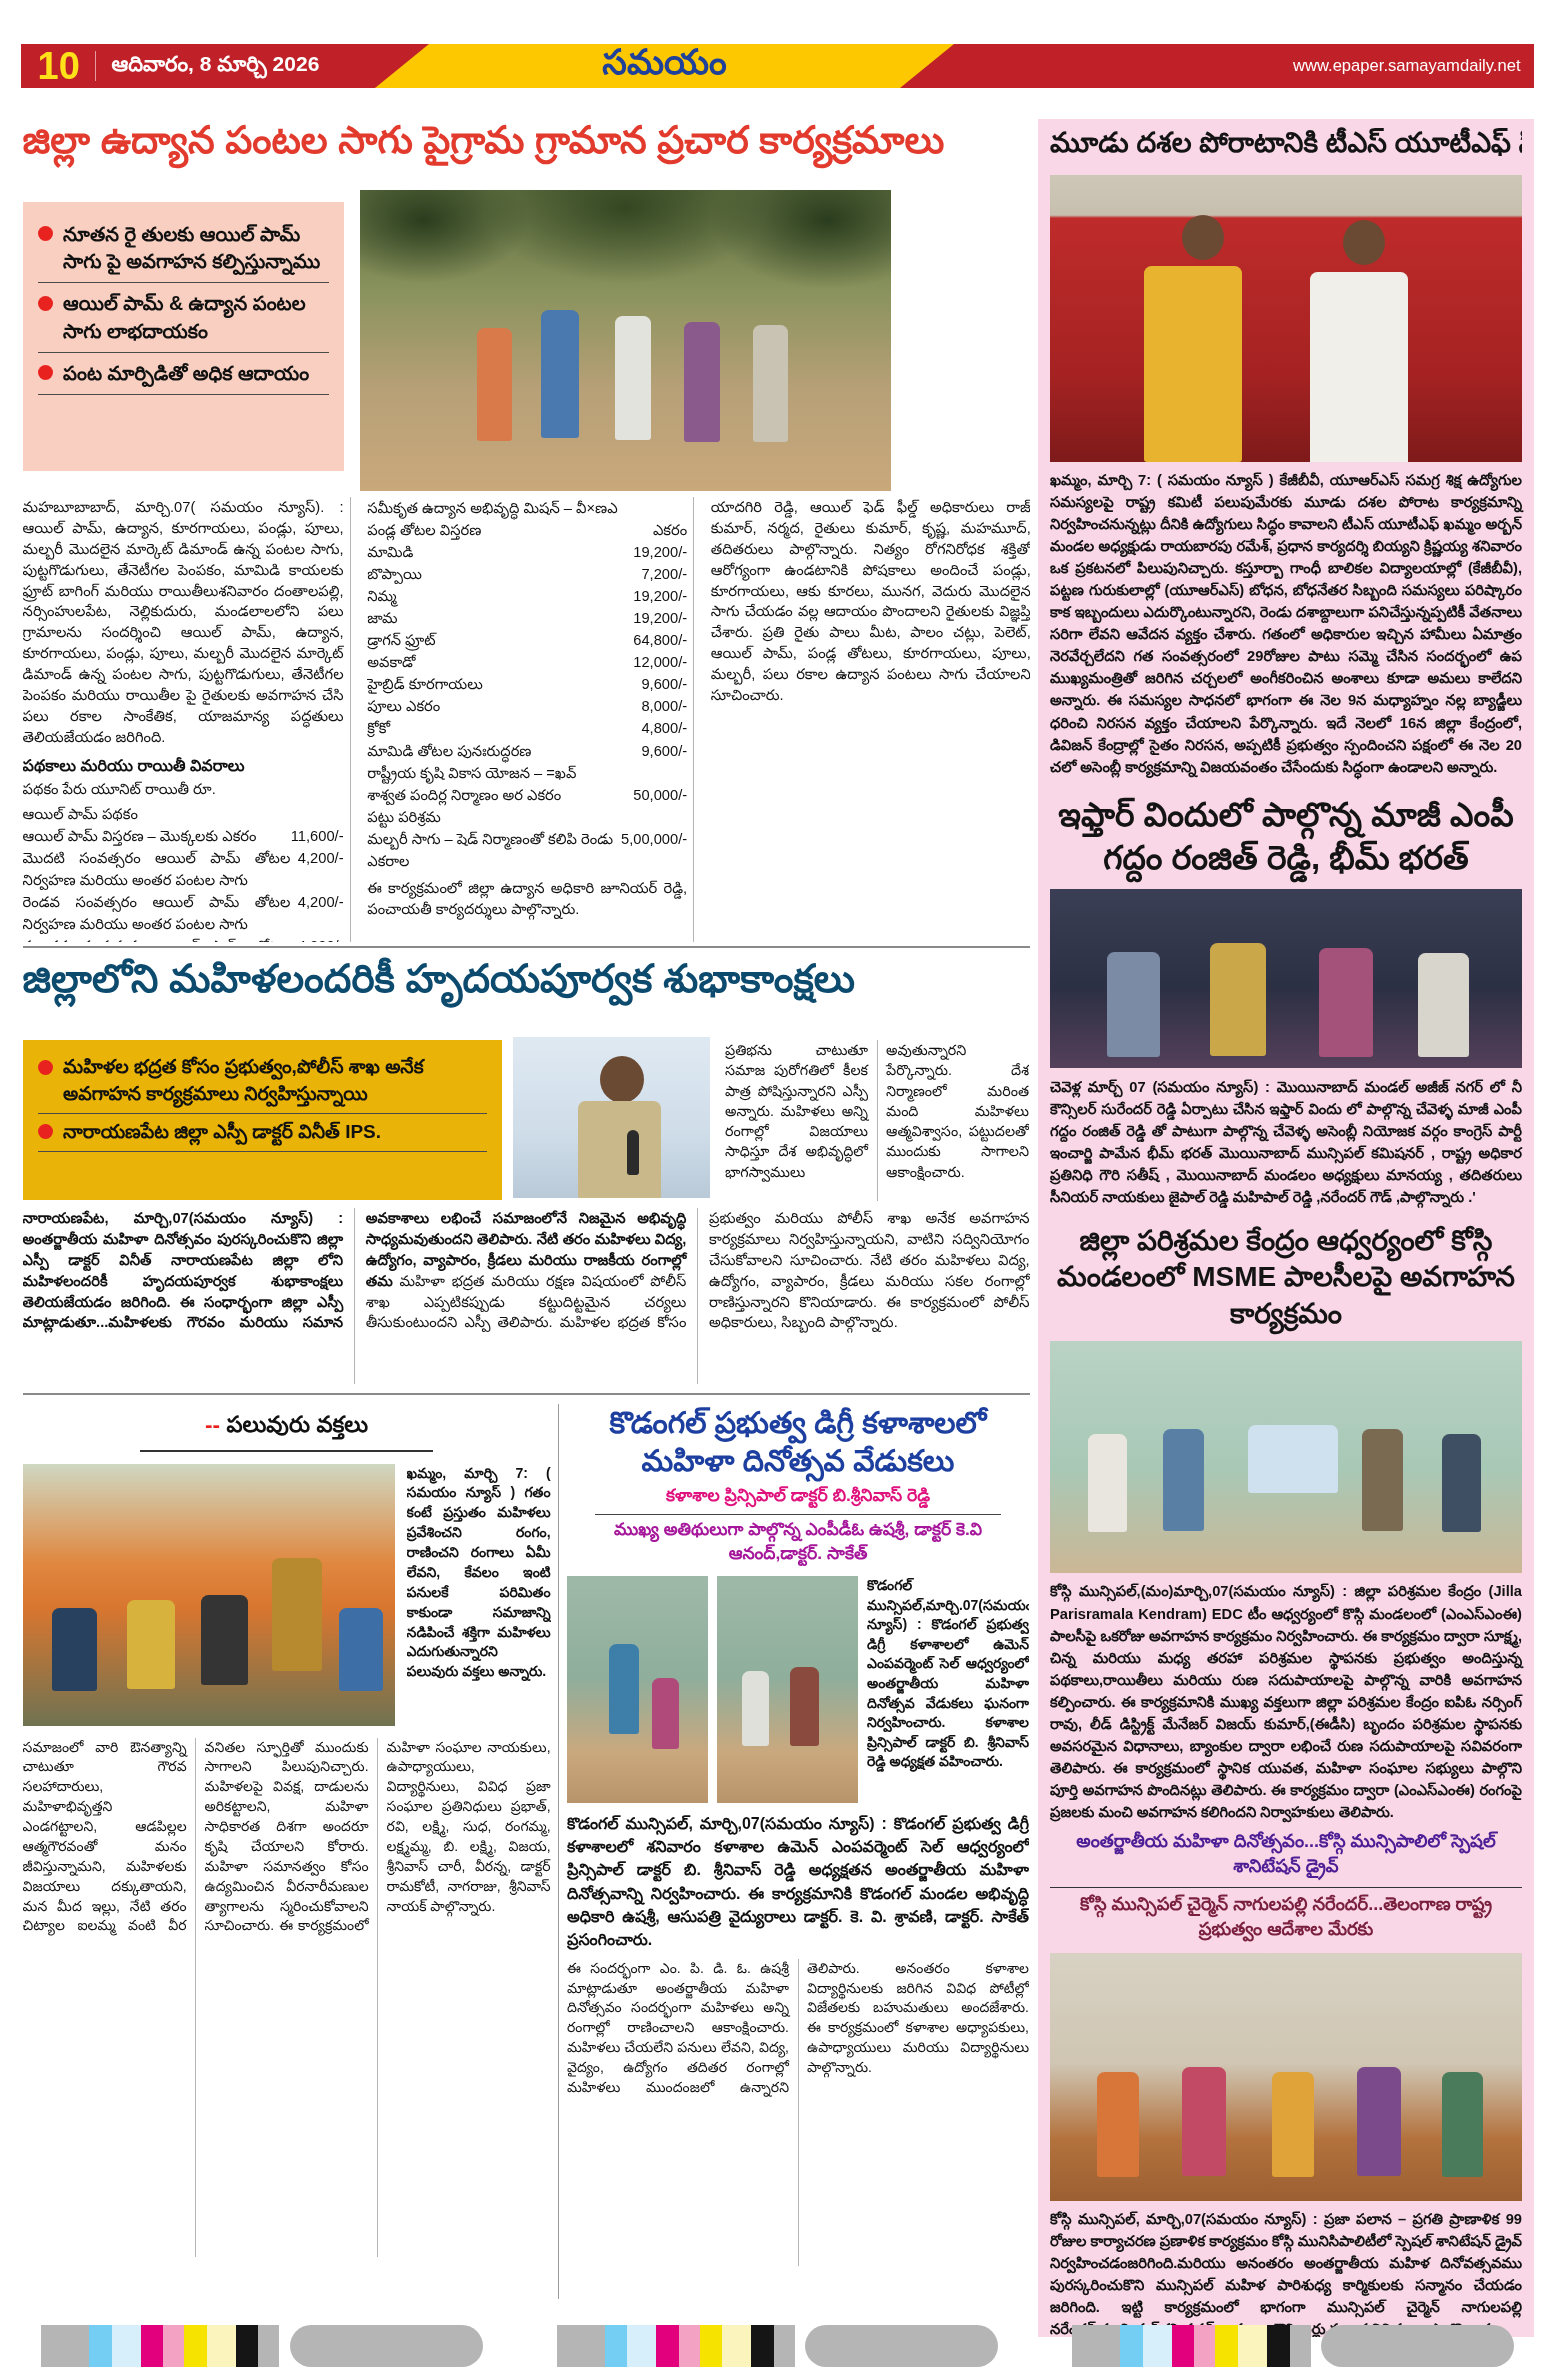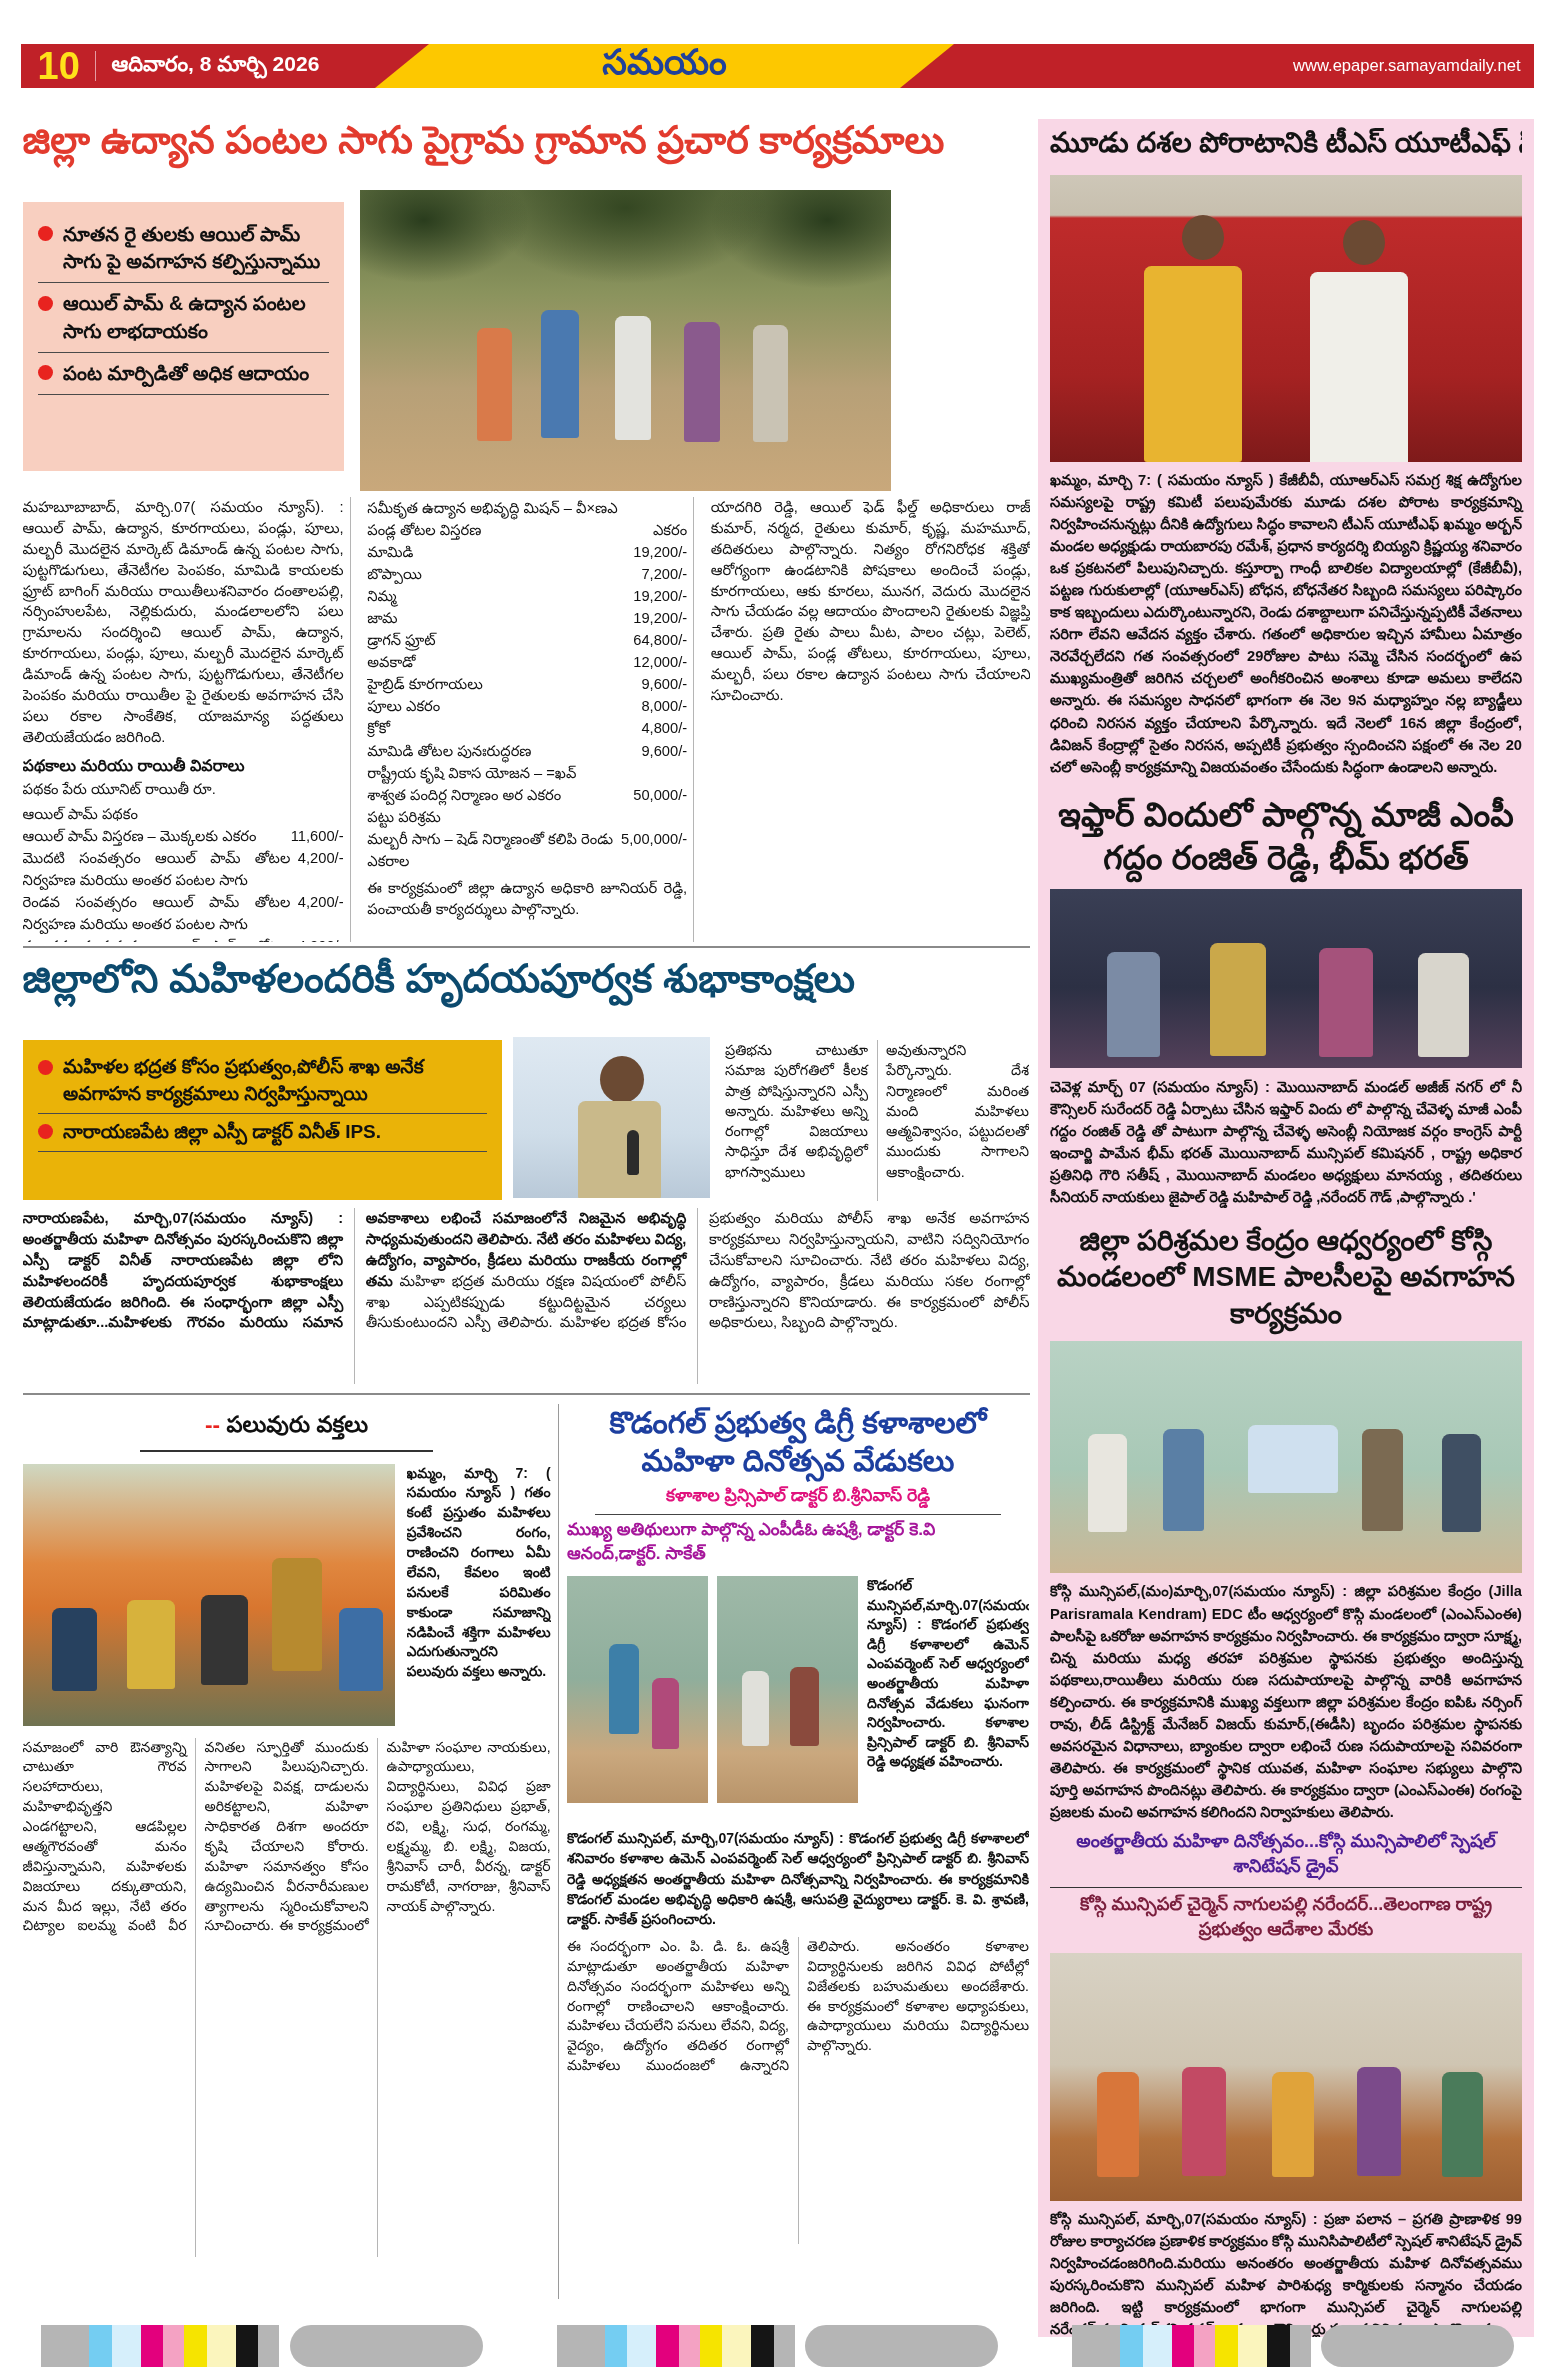--- a/index.html
+++ b/index.html
@@ -65,24 +65,24 @@
   .mah-by .dash{color:#e8231f;}
   .mah-byrule{width:293px;height:1.5px;background:#333;margin:7.5px auto 0;}
   .mah-row{display:flex;gap:12px;margin-top:12px;}
   .mah-side{flex:1;font-size:14px;line-height:1.42;overflow:hidden;}
   .mah-body{margin-top:12px;height:519px;column-count:3;column-gap:18px;column-rule:0.8px solid #b5b5b5;
             font-size:14px;line-height:1.42;overflow:hidden;}
   
   .kod{position:absolute;left:567px;top:1404px;width:462px;height:897px;overflow:hidden;}
   .kod-head{font-size:30px;font-weight:bold;color:#1d3f9f;text-align:center;line-height:1.25;}
   .kod-sub1{font-size:17.3px;font-weight:bold;color:#e0127d;text-align:center;margin-top:6px;padding-bottom:4.5px;border-bottom:1.5px solid #444;width:88%;margin-left:auto;margin-right:auto;}
-  .kod-sub2{font-size:17.3px;font-weight:bold;color:#a6179b;margin-top:4.5px;}
+  .kod-sub2{font-size:17.3px;font-weight:bold;color:#a6179b;text-align:center;margin-top:4.5px;}
   .kod-row{display:flex;gap:9px;margin-top:9px;}
   .kod-side{flex:1;font-size:14px;line-height:1.4;overflow:hidden;}
-  .kod-cap{margin-top:25px;font-size:14px;line-height:1.45;}
+  .kod-cap{margin-top:9px;font-size:16px;line-height:1.45;}
   .kod-body{margin-top:7.5px;height:307px;column-count:2;column-gap:18px;column-rule:0.8px solid #b5b5b5;
             font-size:14px;line-height:1.42;overflow:hidden;}
   
   .rail{position:absolute;left:1038px;top:119px;width:496px;height:2218px;background:#f9d7e6;padding:7.5px 12px;box-sizing:border-box;overflow:hidden;}
   .r1-head{font-size:28px;font-weight:bold;text-align:center;color:#141414;white-space:nowrap;overflow:hidden;}
   .r-body{font-size:14.7px;line-height:1.5;margin-top:7.5px;}
   .r2-head{font-size:33px;font-weight:bold;text-align:center;color:#141414;line-height:1.3;margin-top:16.6px;}
   .r3-head{font-size:28px;font-weight:bold;text-align:center;color:#141414;line-height:1.3;margin-top:15px;}
   .r4-head{font-size:39px;font-weight:bold;text-align:center;color:#141414;margin-top:13.5px;}
   .r4-sub1{font-size:18px;font-weight:bold;color:#4c1d95;text-align:center;margin-top:7.5px;padding-bottom:6px;border-bottom:1.5px solid #333;}

